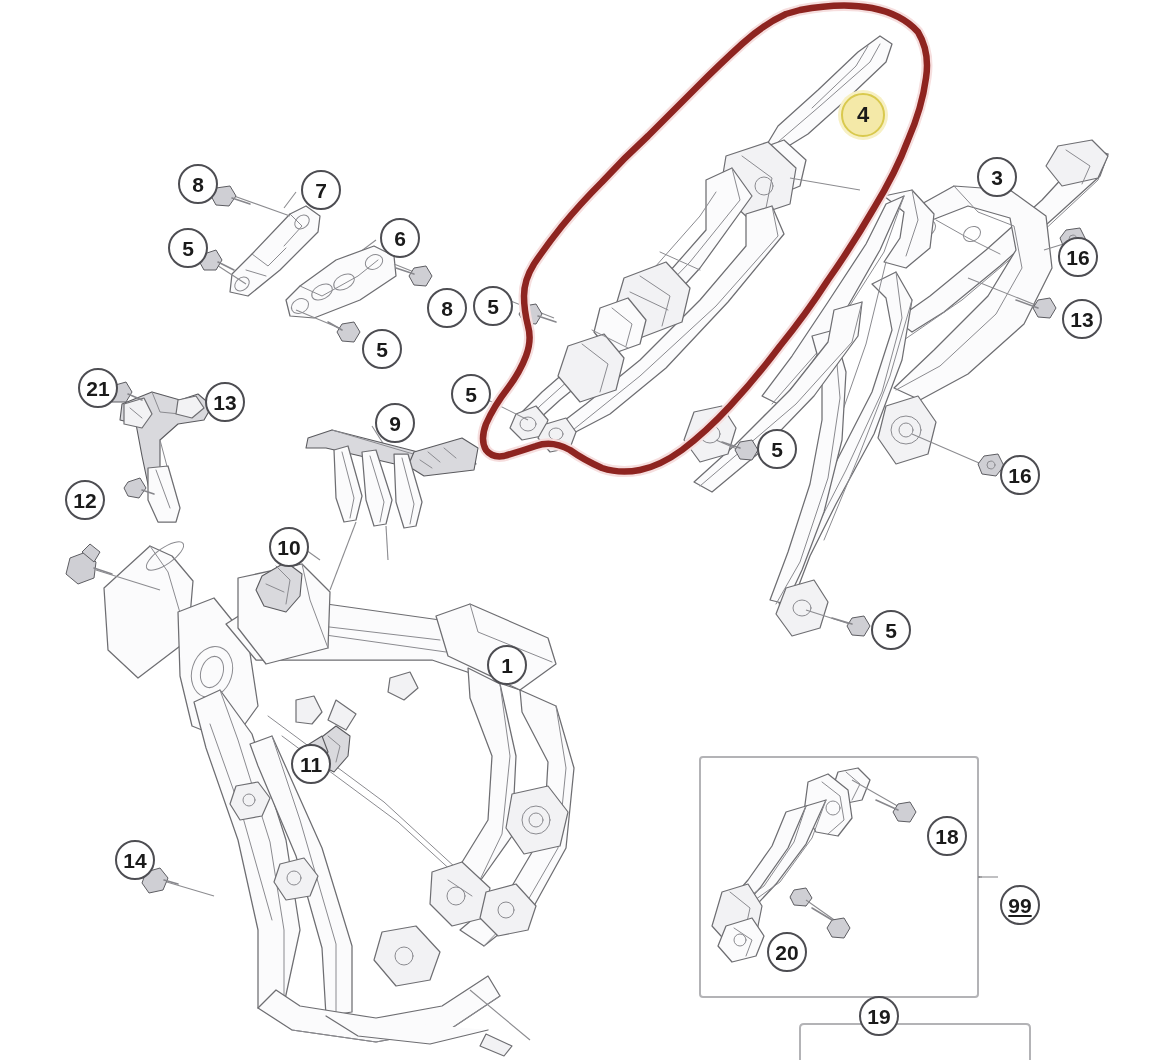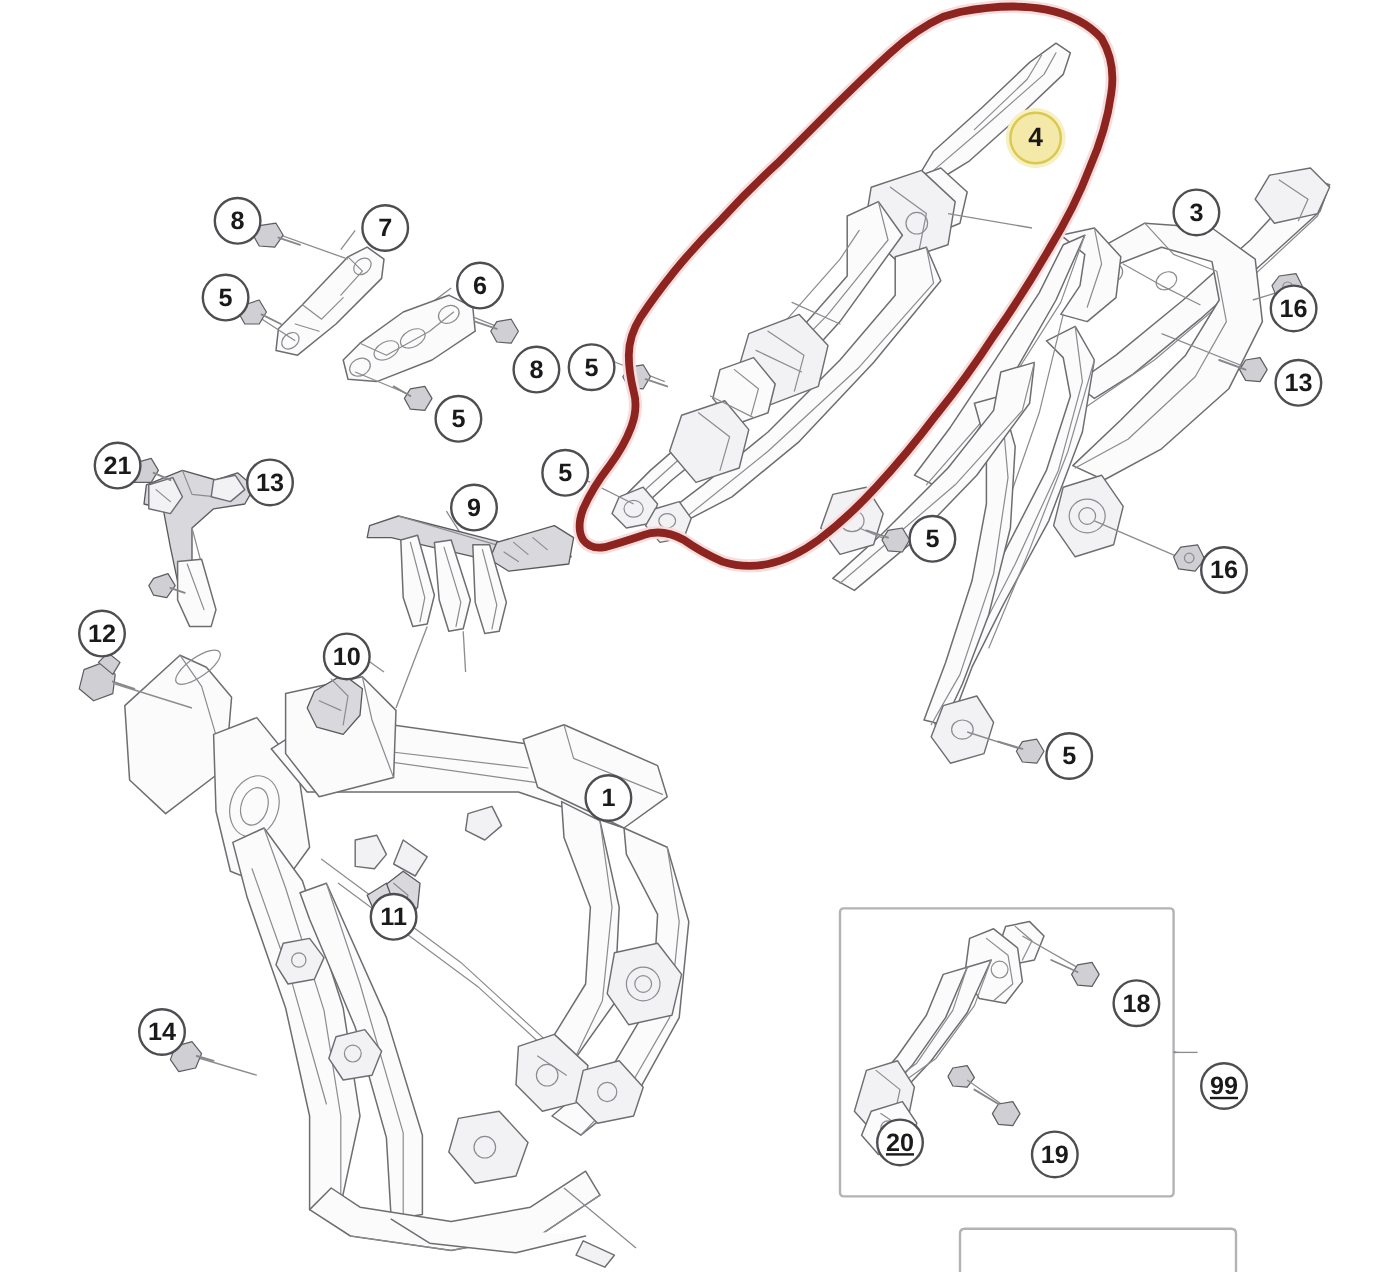--- a/index.html
+++ b/index.html
@@ -451,42 +451,42 @@
       </div>
       <div class="callout c-sm" style="left: 78px; top: 368px;">
         <span>21</span>
       </div>
       <div class="callout c-sm" style="left: 205px; top: 382px;">
         <span>13</span>
       </div>
       <div class="callout c-sm" style="left: 375px; top: 403px;">
         <span>9</span>
       </div>
-      <div class="callout c-sm" style="left: 65px; top: 508px;">
+      <div class="callout c-sm" style="left: 65px; top: 480px;">
         <span>12</span>
       </div>
       <div class="callout c-sm" style="left: 269px; top: 527px;">
         <span>10</span>
       </div>
       <div class="callout c-sm" style="left: 487px; top: 645px;">
         <span>1</span>
       </div>
-      <div class="callout c-sm" style="left: 308px; top: 744px;">
+      <div class="callout c-sm" style="left: 291px; top: 744px;">
         <span>11</span>
       </div>
       <div class="callout c-sm" style="left: 115px; top: 840px;">
         <span>14</span>
       </div>
       <div class="callout c-sm" style="left: 927px; top: 816px;">
         <span>18</span>
       </div>
       <div class="callout c-sm" style="left: 1000px; top: 885px; text-decoration: underline;">
         <span>99</span>
       </div>
-      <div class="callout c-sm" style="left: 730px; top: 932px; text-decoration: underline;">
+      <div class="callout c-sm" style="left: 767px; top: 932px;">
         <span>20</span>
       </div>
-      <div class="callout c-sm" style="left: 859px; top: 942px;">
+      <div class="callout c-sm" style="left: 859px; top: 996px;">
         <span>19</span>
       </div>
     </div>
 
 </div>
 
 </body></html>

